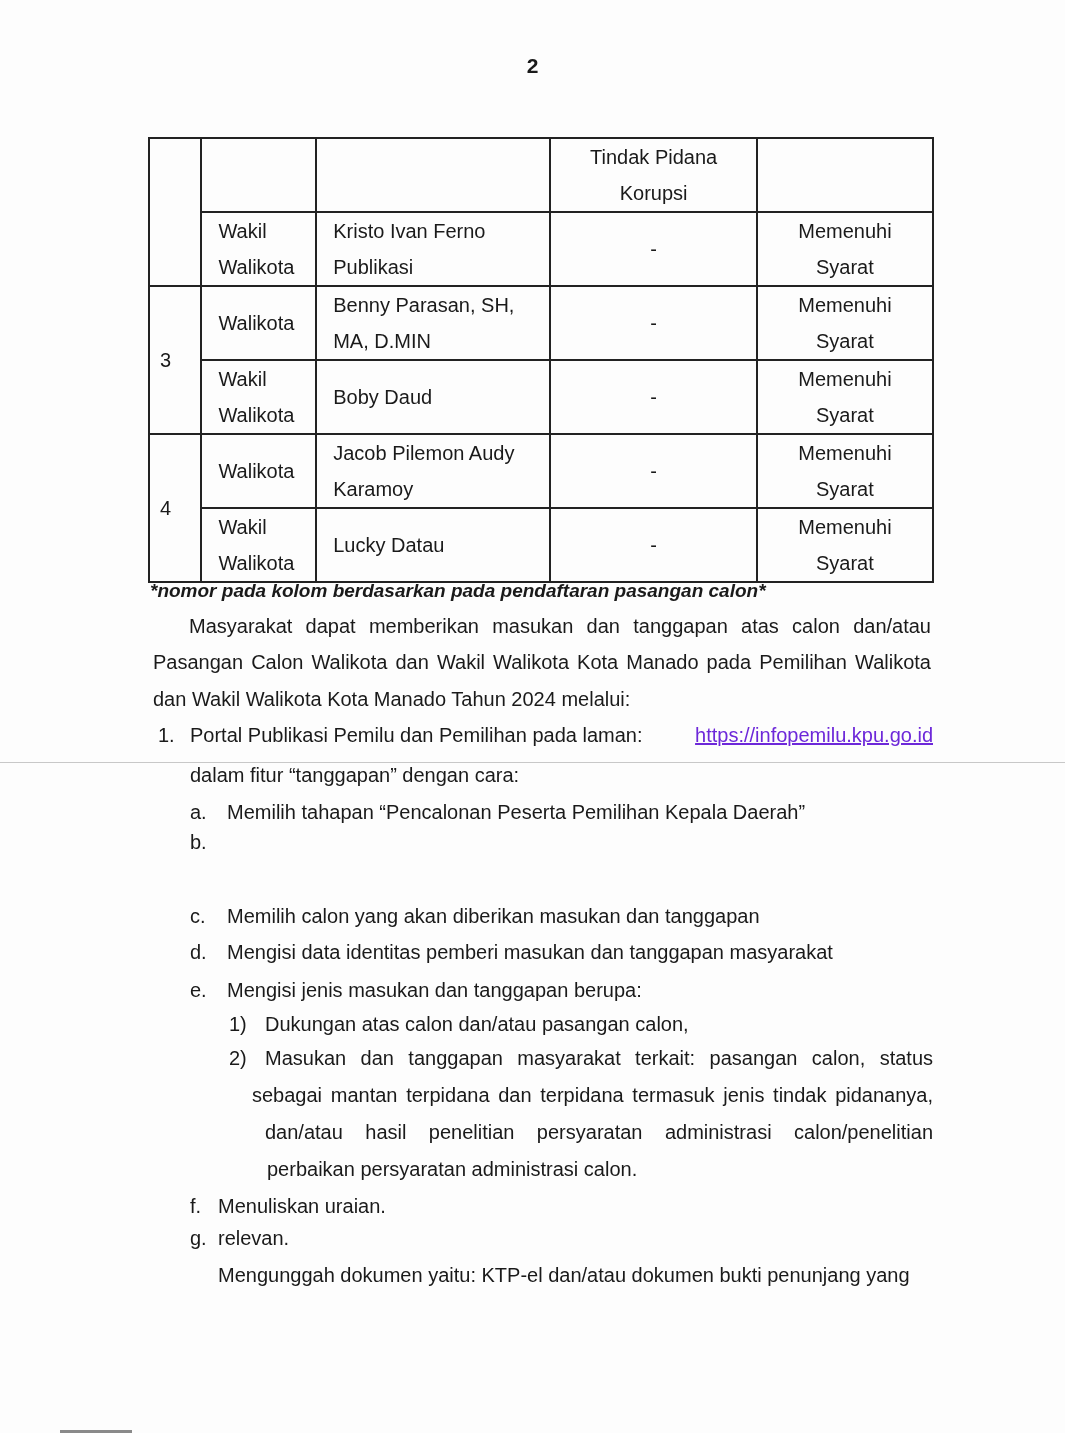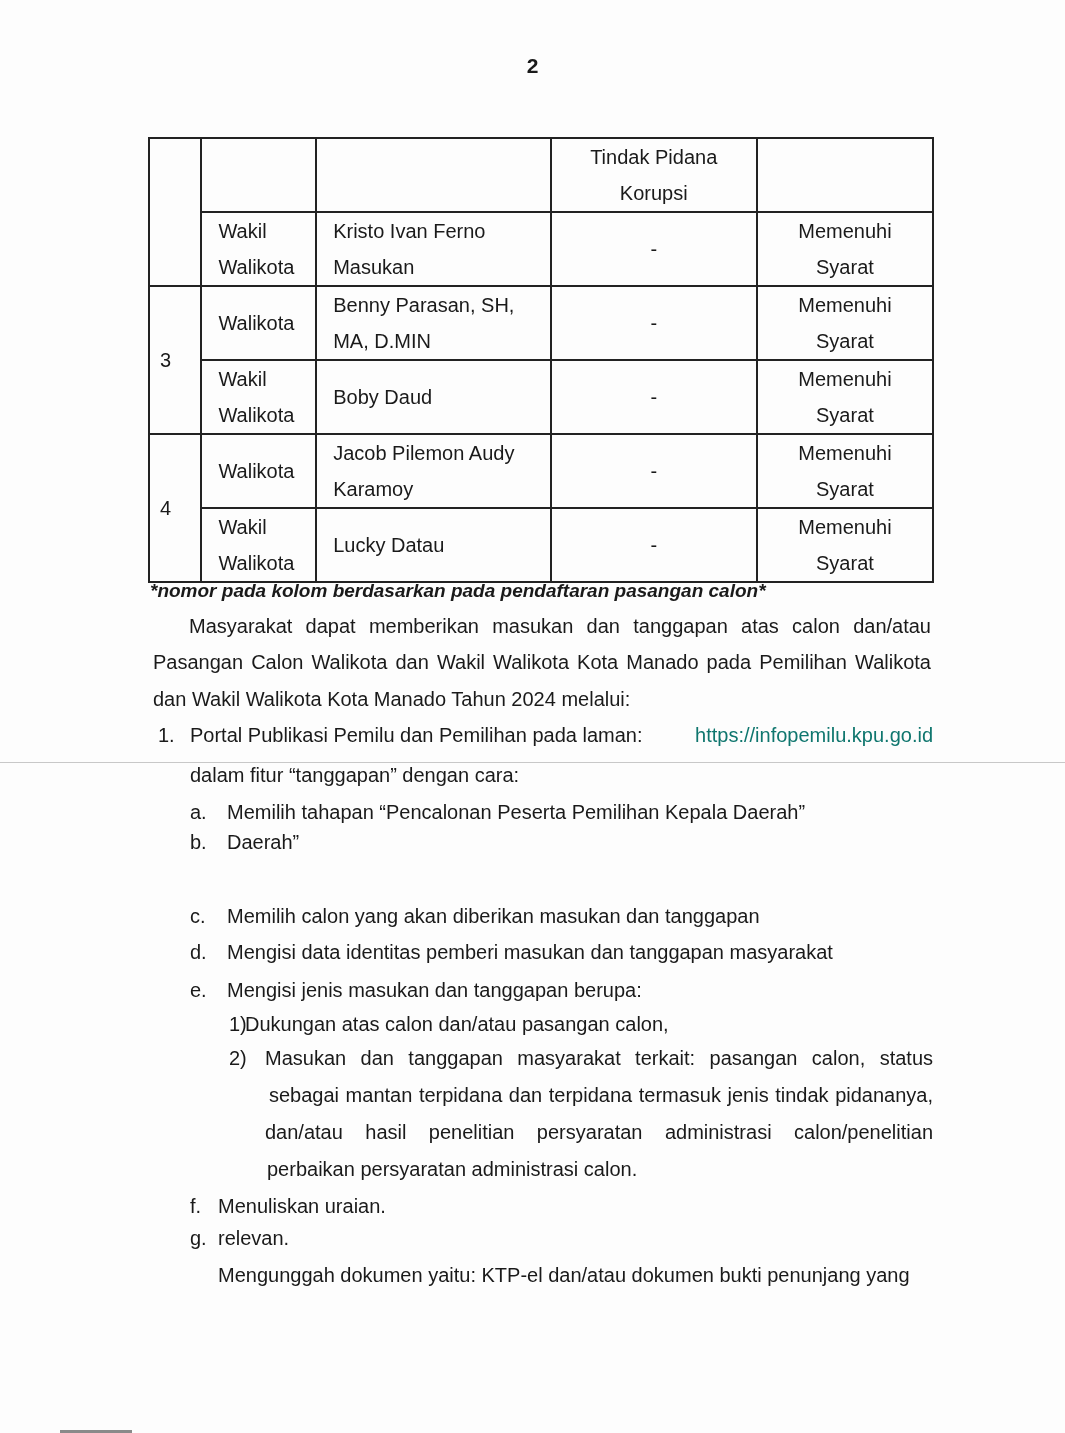--- a/index.html
+++ b/index.html
@@ -16,42 +16,42 @@
   .c-no { width: 28px; text-align: left; padding-left: 10px !important; }
   .c-pos { width: 82px; }
   .c-name { width: 232px; }
   .c-crime { width: 200px; text-align: center; }
   .c-status { width: 155px; text-align: center; }
   .footnote { position: absolute; top: 580px; left: 150px; font-weight: bold; font-style: italic; font-size: 19px; }
   .para { position: absolute; left: 153px; width: 778px; font-size: 20px; line-height: 37px; text-align: justify; }
   .indent { text-indent: 36px; }
   .list-line { position: absolute; font-size: 20px; line-height: 37px; }
   .marker { position: absolute; }
-  .link { color: #0f766e; }
+  .link { color: #6d28d9; text-decoration: underline; }
   .fold-line { position: absolute; top: 762px; left: 0; width: 1065px; height: 1px; background: #c8c8c8; }
   .bottom-mark { position: absolute; top: 1430px; left: 60px; width: 72px; height: 3px; background: #8a8a8a; }
   .jst { text-align: justify; text-align-last: justify; }
 </style>
 </head>
 <body>
 
 <div class="page-number">2</div>
 
 <table class="cand">
   <tbody>
       <tr>
     <td class="c-no" rowspan="2"></td>
     <td class="c-pos" style="height:70px"></td>
     <td class="c-name"></td>
     <td class="c-crime"><span>Tindak Pidana</span><br><span>Korupsi</span></td>
     <td class="c-status"></td>
   </tr>
   <tr>
     <td class="c-pos"><span>Wakil</span><br><span>Walikota</span></td>
-    <td class="c-name"><span>Kristo Ivan Ferno</span><br><span>Masukan</span></td>
+    <td class="c-name"><span>Kristo Ivan Ferno</span><br><span>Publikasi</span></td>
     <td class="c-crime">-</td>
     <td class="c-status"><span>Memenuhi</span><br><span>Syarat</span></td>
   </tr>
   <tr>
     <td class="c-no" rowspan="2">3</td>
     <td class="c-pos">Walikota</td>
     <td class="c-name"><span>Benny Parasan, SH,</span><br><span>MA, D.MIN</span></td>
     <td class="c-crime">-</td>
     <td class="c-status"><span>Memenuhi</span><br><span>Syarat</span></td>
   </tr>
@@ -92,43 +92,42 @@
 </div>
 <div class="fold-line"></div>
 <div class="list-line" style="top:757px; left:190px;">dalam fitur “tanggapan” dengan cara:</div>
 
 <div class="list-line" style="top:794px; left:190px; width:745px;">
   <span class="marker">a.</span>
   <div style="margin-left:37px;">Memilih tahapan “Pencalonan Peserta Pemilihan Kepala Daerah”</div>
 </div>
 <div class="list-line" style="top:824px; left:190px; width:745px;">
   <span class="marker">b.</span>
-  <div style="margin-left:37px;">Daerah”</div>
 </div>
 <div class="list-line" style="top:898px; left:190px; width:745px;">
   <span class="marker">c.</span>
   <div style="margin-left:37px;">Memilih calon yang akan diberikan masukan dan tanggapan</div>
 </div>
 <div class="list-line" style="top:934px; left:190px; width:745px;">
   <span class="marker">d.</span>
   <div style="margin-left:37px;">Mengisi data identitas pemberi masukan dan tanggapan masyarakat</div>
 </div>
 <div class="list-line" style="top:972px; left:190px; width:745px;">
   <span class="marker">e.</span>
   <div style="margin-left:37px;">Mengisi jenis masukan dan tanggapan berupa:</div>
 </div>
 
 <div class="list-line" style="top:1006px; left:229px; width:704px;">
   <span class="marker">1)</span>
-  <div style="margin-left:16px;">Dukungan atas calon dan/atau pasangan calon,</div>
+  <div style="margin-left:36px;">Dukungan atas calon dan/atau pasangan calon,</div>
 </div>
 <div class="list-line" style="top:1040px; left:229px; width:704px;">
   <span class="marker">2)</span>
   <div class="jst" style="margin-left:36px;">Masukan dan tanggapan masyarakat terkait: pasangan calon, status</div>
-  <div class="jst" style="margin-left:40px;">sebagai mantan terpidana dan terpidana termasuk jenis tindak pidananya,</div>
+  <div class="jst" style="margin-left:23px;">sebagai mantan terpidana dan terpidana termasuk jenis tindak pidananya,</div>
   <div class="jst" style="margin-left:36px;">dan/atau hasil penelitian persyaratan administrasi calon/penelitian</div>
   <div style="margin-left:38px;">perbaikan persyaratan administrasi calon.</div>
 </div>
 
 <div class="list-line" style="top:1188px; left:190px; width:745px;">
   <span class="marker">f.</span>
   <div style="margin-left:28px;">Menuliskan uraian.</div>
 </div>
 <div class="list-line" style="top:1220px; left:190px; width:745px;">
   <span class="marker">g.</span>

